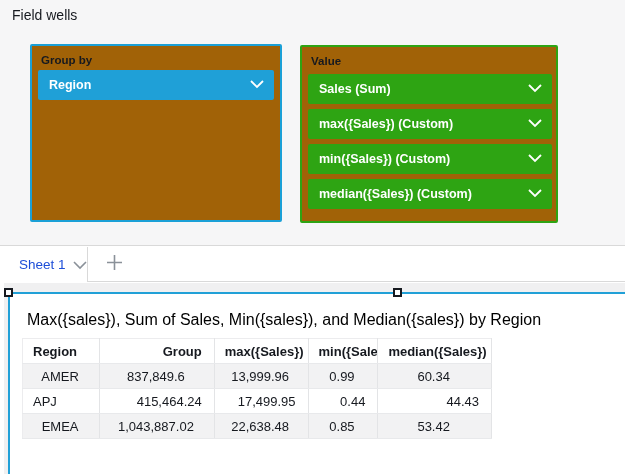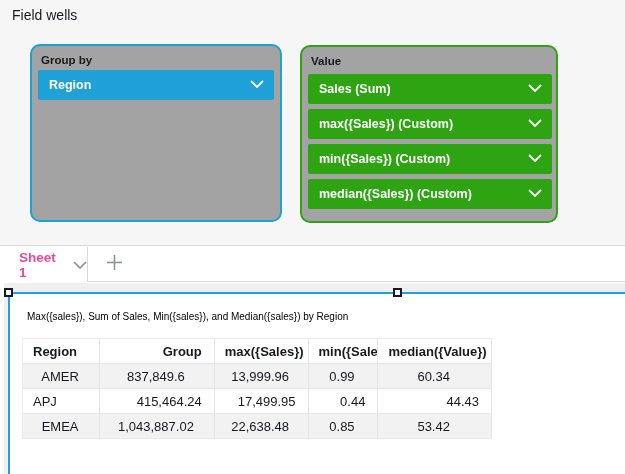--- a/index.html
+++ b/index.html
@@ -4,52 +4,52 @@
 <style>
   * { margin:0; padding:0; box-sizing:border-box; }
   html,body { width:625px; height:474px; overflow:hidden; background:#fff;
     font-family:"Liberation Sans", sans-serif; color:#16191f; }
 
   
   .fieldwells { position:absolute; left:0; top:0; width:625px; height:246px;
     background:#f6f6f7; border-bottom:1px solid #d9d9d9;padding-left:48px; }
   .fw-title { position:absolute; left:12px; top:7px; font-size:14px; color:#16191f; }
 
-  .well { position:absolute; background:#a3a3a3; border-radius:10px; }
+  .well { position:absolute; background:#a16207; border-radius:2px; }
   .well-groupby { left:30px; top:44px; width:252px; height:178px; border:2px solid #1ba0d7; }
   .well-value   { left:300px; top:45px; width:258px; height:178px; border:2px solid #2ea413; }
   .well-label { position:absolute; left:9px; top:8px; font-size:11.5px; font-weight:bold; color:#16191f; }
 
   .pill { position:absolute; left:6px; width:236px; height:30px; border-radius:2px;
     display:flex; align-items:center; justify-content:space-between;
     padding:0 10px 0 11px; color:#fff; font-size:12.5px; font-weight:bold; cursor:pointer; }
   .pill-blue { background:#1fa0d7; top:24px; }
   .pill-green { background:#2ea413; width:244px;align-items:center; }
   .pill .chev { flex:0 0 auto; }
 
   
   .tabbar { position:absolute; left:0; top:247px; width:625px; height:35px; background:#fff;
     border-bottom:1px solid #d9d9d9; }
   .tab { position:absolute; left:0; top:0; width:88px; height:35px; background:#fff;
     border-right:1px solid #d9d9d9; display:flex; align-items:center; padding-left:19px; cursor:pointer; }
-  .tab-label { font-size:13.5px; font-weight:bold; color:#ec4899; margin-right:7px; }
+  .tab-label { font-size:13.5px; font-weight:normal; color:#1d4ed8; margin-right:7px; }
   .add-sheet { position:absolute; left:96px; top:0; width:36px; height:35px;
     display:flex; align-items:center; justify-content:center; cursor:pointer; }
 
   
   .canvas { position:absolute; left:0; top:283px; width:625px; height:191px; background:#f0f0f1; }
   .canvas-left-gutter { position:absolute; left:0; top:0; width:4px; height:191px; background:#fff; }
   .visual { position:absolute; left:8px; top:9px; width:790px; height:400px;
     background:#fff; border:2px solid #21a0d7; }
   .handle { position:absolute; width:9px; height:9px; background:#fff;
     border:2px solid #16191f; }
   .handle-tl { left:-6px; top:-6px; }
   .handle-tc { left:383px; top:-6px; }
 
-  .visual-title { position:absolute; left:17px; top:17px; font-size:10px; color:#000; }
+  .visual-title { position:absolute; left:17px; top:17px; font-size:16px; color:#000; }
 
   
   .datatable { position:absolute; left:12px; top:44px; width:470px;
     border-collapse:collapse; table-layout:fixed; font-size:13px; }
   .datatable th, .datatable td { height:25px; padding:0 12px 0 10px;
     border-right:1px solid #e3e4e6; border-bottom:1px solid #e8e9eb;
     white-space:nowrap; overflow:hidden; }
   .datatable th { font-weight:bold; background:#fff; text-align:right;
     border-top:1px solid #ececee; }
   .datatable th:first-child, .datatable td:first-child { text-align:left;
@@ -142,21 +142,21 @@
 
     <div class="visual-title">Max({sales}), Sum of Sales, Min({sales}), and Median({sales}) by Region</div>
 
     <table class="datatable">
       <thead>
         <tr>
           <th class="col-region">Region</th>
           <th class="col-sales">Group</th>
           <th class="col-max">max({Sales})</th>
           <th class="col-min">min({Sales})</th>
-          <th class="col-median">median({Value})</th>
+          <th class="col-median">median({Sales})</th>
         </tr>
       </thead>
       <tbody>
         <tr class="band">
           <td class="col-region">AMER</td>
           <td class="col-sales">837,849.6</td>
           <td class="col-max">13,999.96</td>
           <td class="col-min">0.99</td>
           <td class="col-median">60.34</td>
         </tr>

